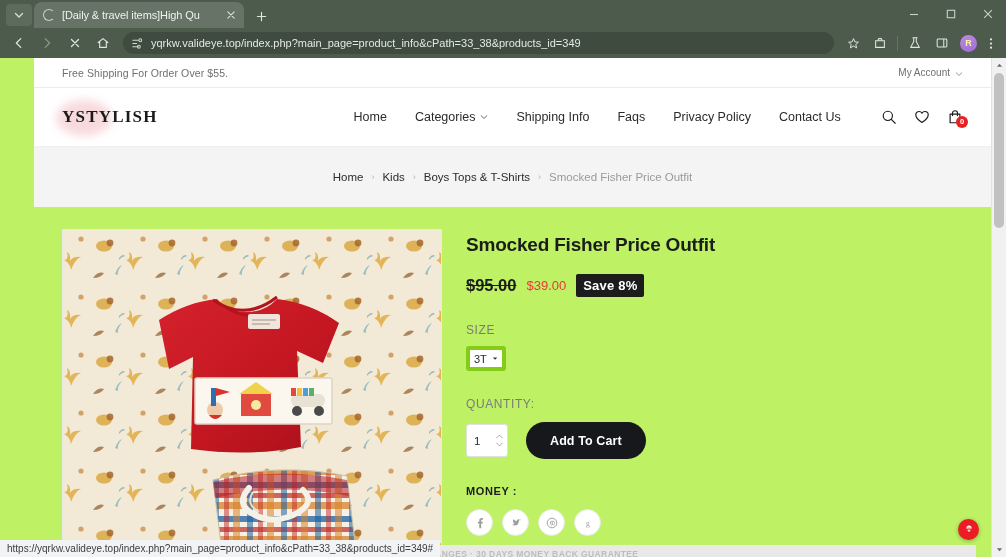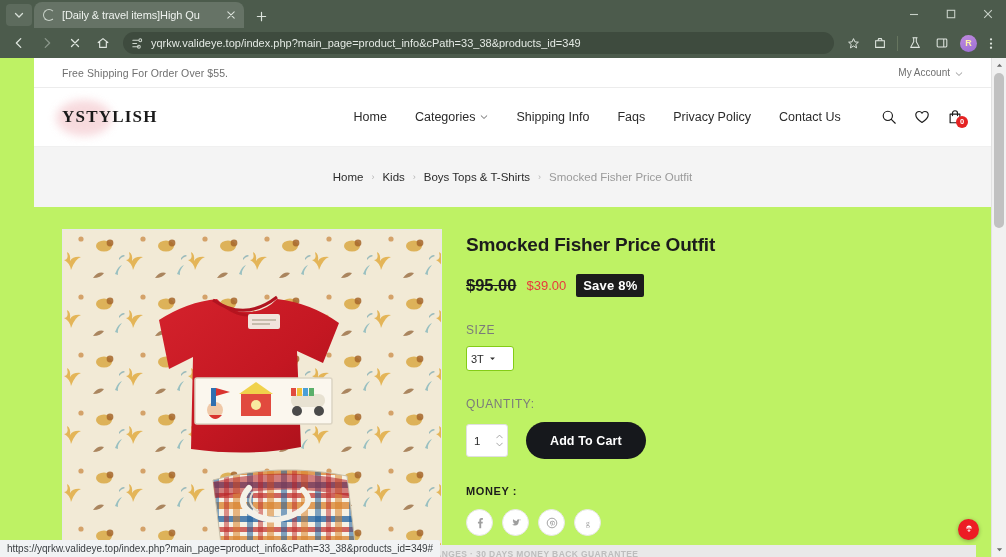--- a/index.html
+++ b/index.html
@@ -149,22 +149,22 @@
   .prod-title { font-size: 19px; font-weight: bold; color: #1c1c1c; letter-spacing: -0.2px; }
   .price-row { display: flex; align-items: center; gap: 10px; margin-top: 18px; }
   .price-old { font-size: 16.5px; font-weight: bold; color: #1c1c1c; text-decoration: line-through; }
   .price-new { font-size: 13px; color: #e8383d; }
   .save-badge {
     background: #1c1c1c; color: #fff; font-size: 13px; font-weight: bold;
     padding: 4px 7px; border-radius: 2px; letter-spacing: 0.2px;
   }
   .field-label { font-size: 12px; color: #7b7b7b; letter-spacing: 0.6px; margin-top: 26px; }
   .size-select {
-    margin-top: 9px; width: 48px; height: 25px; border: 1px solid #84cc16; border-radius: 3px;
-    display: inline-flex; align-items: center; gap: 5px;
+    margin-top: 9px; width: 40px; height: 25px; border: 4px solid #84cc16; border-radius: 3px;
+    display: inline-flex; align-items: center; justify-content: center; gap: 5px;
     font-size: 11px; color: #2b2b2b; cursor: pointer; padding: 0 4px; background:#fff;
   }
   .size-select svg { width: 7px; height: 7px; }
   .qty-row { display: flex; align-items: center; gap: 18px; margin-top: 11px; }
   .qty-box {
     width: 42px; height: 33px; border: 1px solid #e0e0e0; border-radius: 3px;
     display: flex; align-items: center; padding: 0 4px 0 7px; background: #fff;
   }
   .qty-val { font-size: 11.5px; color: #2b2b2b; flex: 1; }
   .qty-steps { display: flex; flex-direction: column; gap: 3px; }

